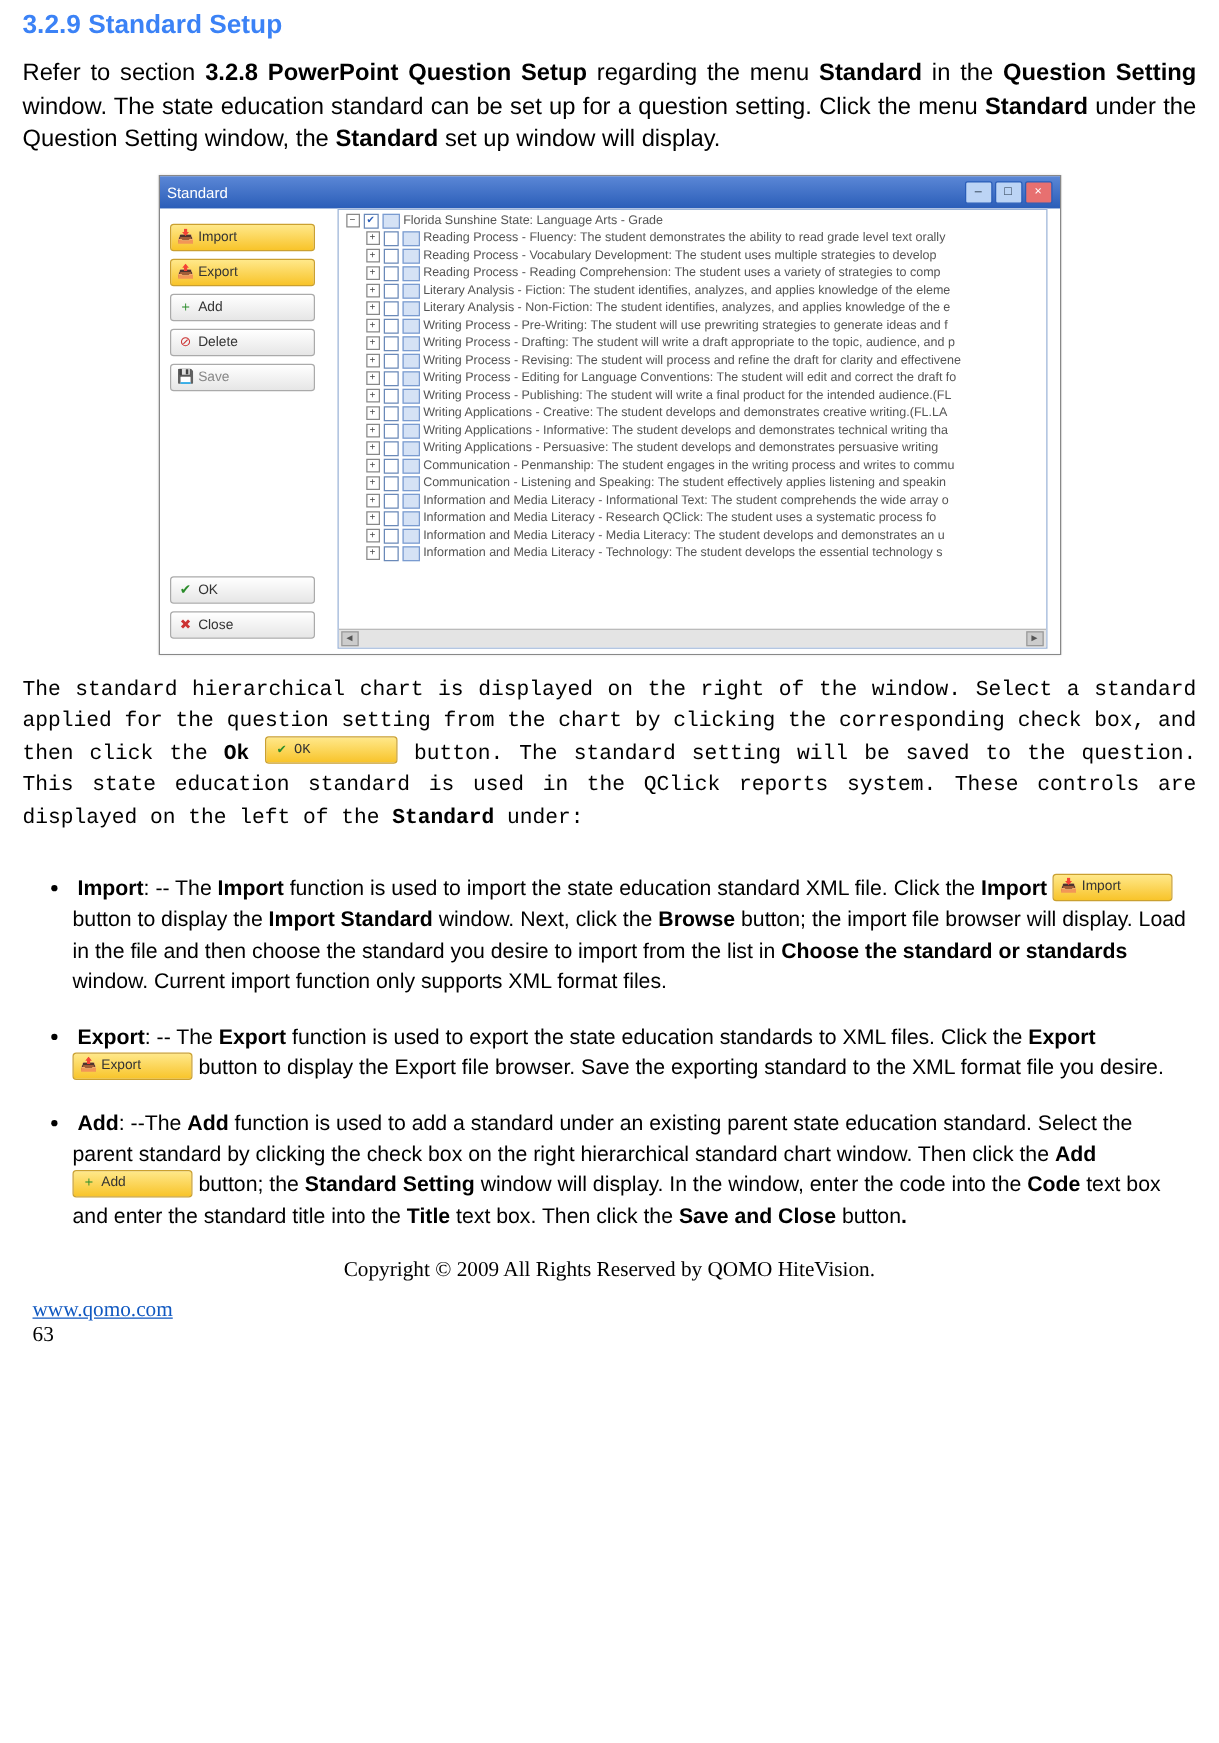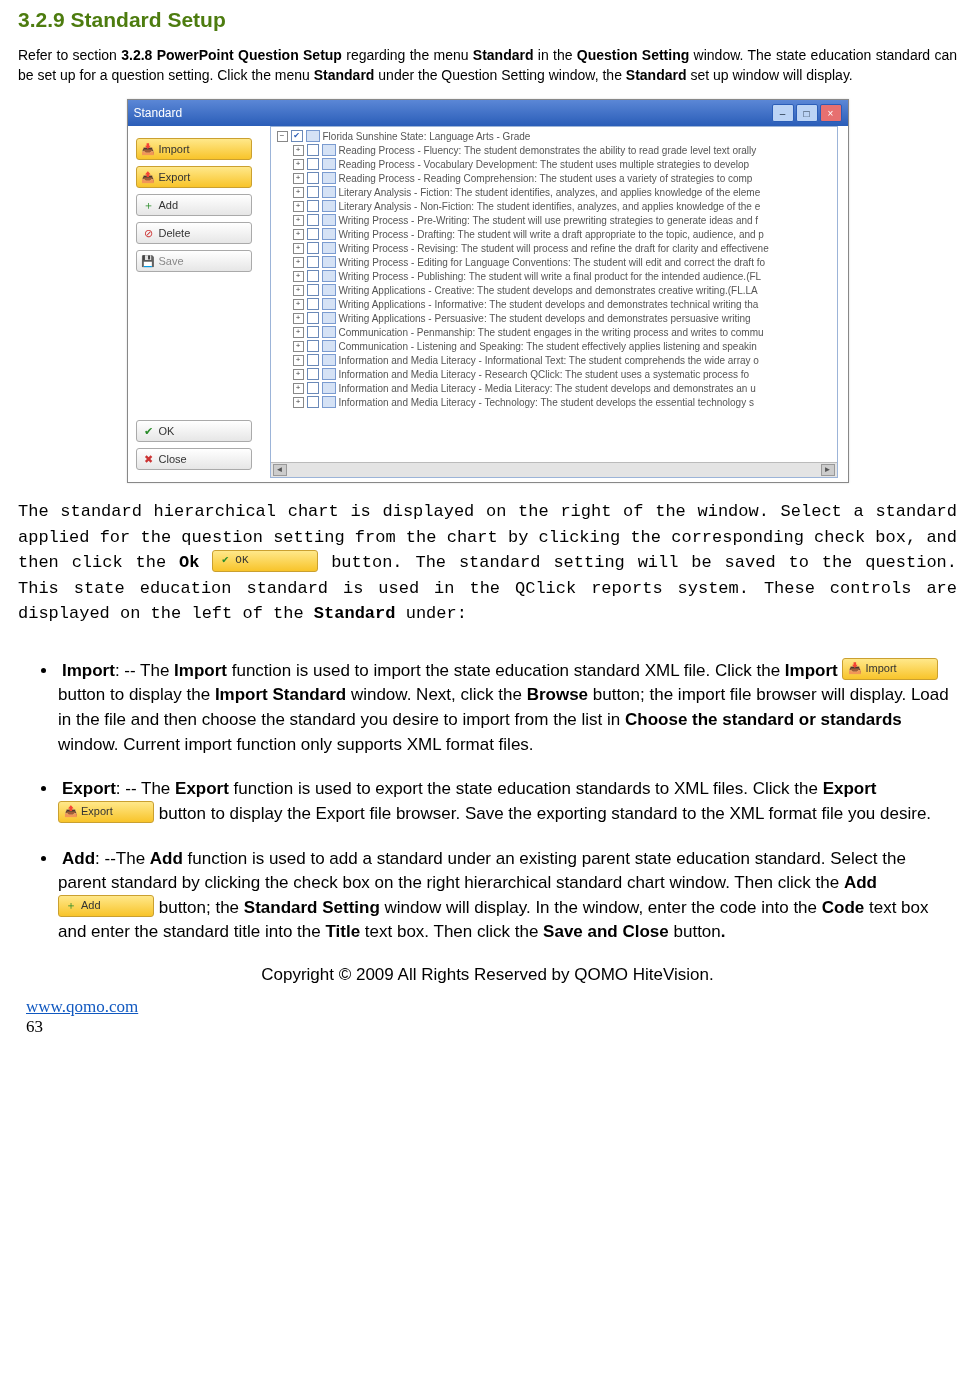--- a/index.html
+++ b/index.html
@@ -12,25 +12,25 @@
     width: 975px;
   }
   .page {
     padding: 8px 18px 10px 18px;
     box-sizing: border-box;
   }
   .heading {
     font-family: Arial, Helvetica, sans-serif;
     font-size: 21px;
     font-weight: bold;
-    color: #4d7c0f;
+    color: #3b82f6;
     margin-bottom: 14px;
   }
   .para {
-    font-size: 14px;
+    font-size: 19px;
     line-height: 1.4;
     text-align: justify;
     margin-bottom: 14px;
   }
   .bold { font-weight: bold; }
   .figure-wrap {
     text-align: center;
     margin: 10px 0 16px 0;
   }
   .figure {
@@ -214,21 +214,21 @@
     font-size: 17px;
     line-height: 1.45;
     margin-bottom: 20px;
     text-align: left;
   }
   .li-body {
     padding-left: 4px;
   }
   .footer1 {
     text-align: center;
-    font-family: Liberation Sans, sans-serif;
+    font-family: Liberation Serif, serif;
     font-size: 17px;
     margin-top: 16px;
   }
   .footer2 {
     display: flex;
     justify-content: space-between;
     font-family: "Times New Roman", serif;
     font-size: 17px;
     margin-top: 12px;
     padding: 0 8px;

